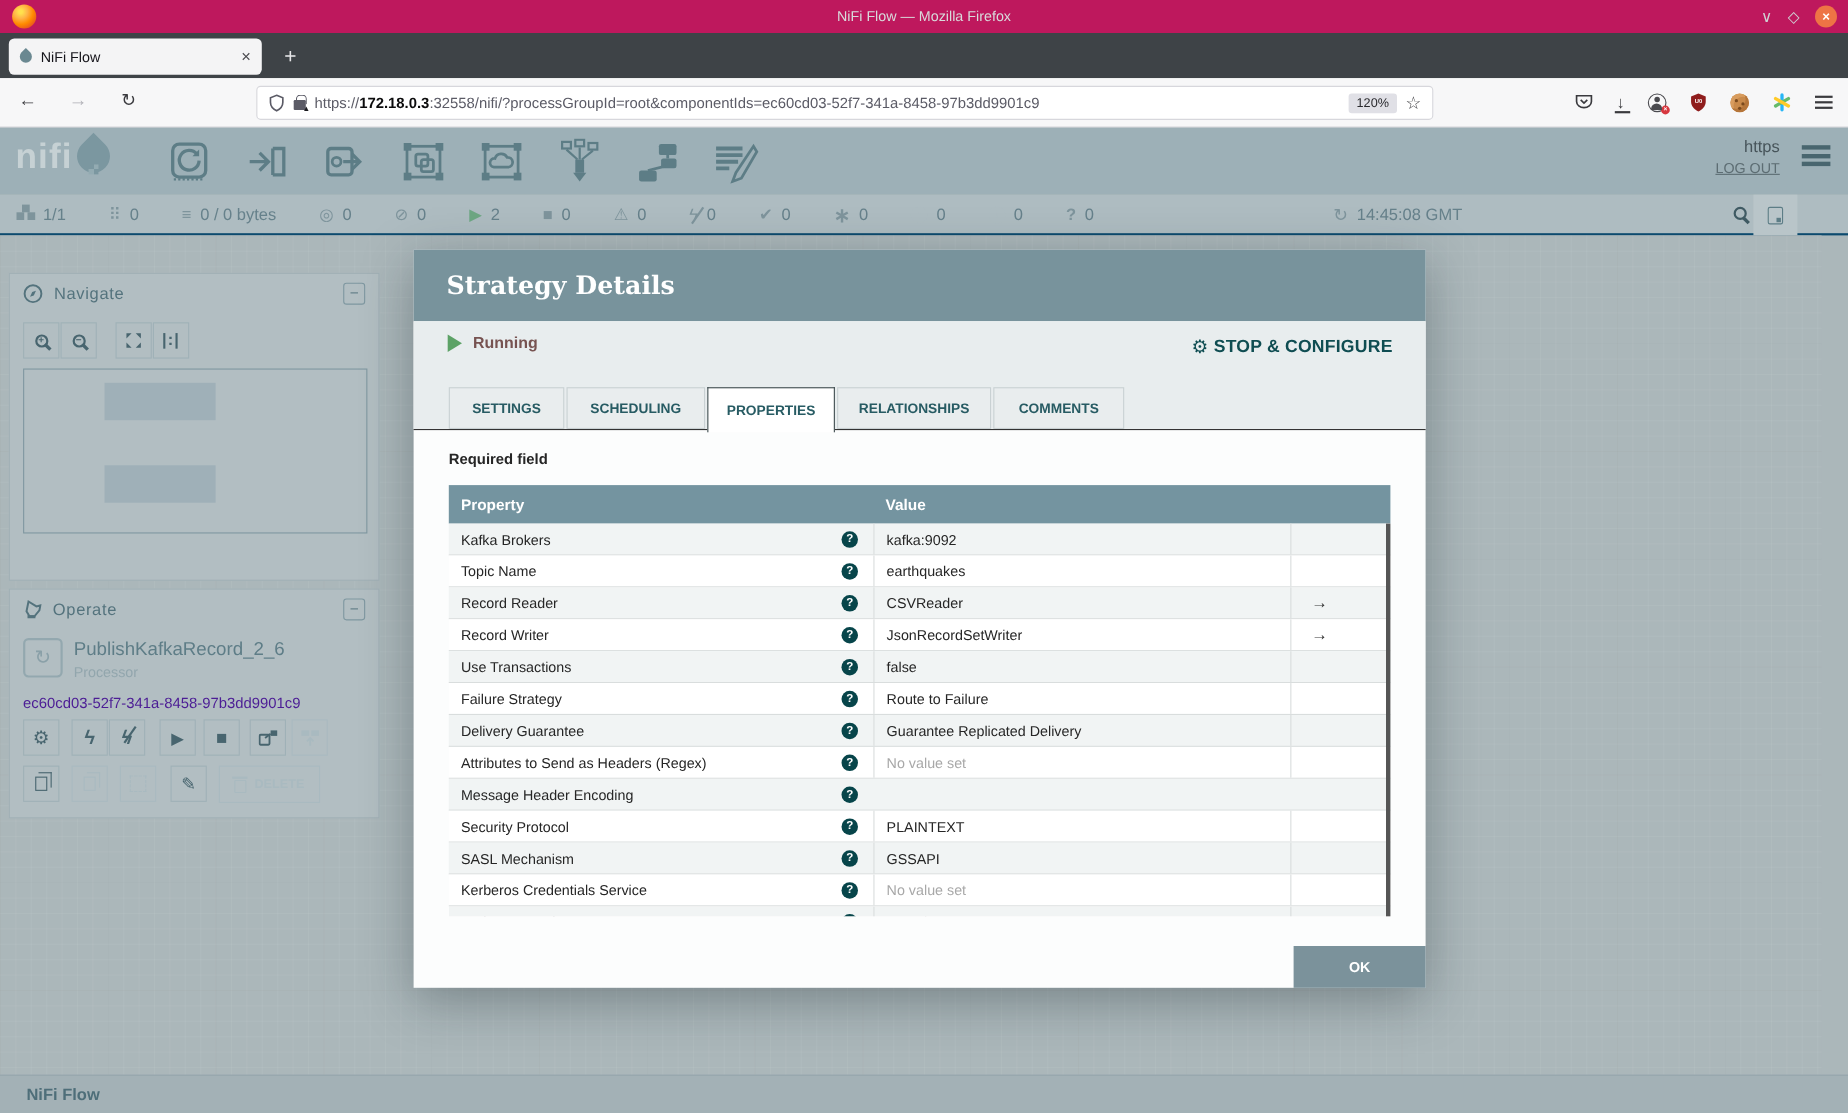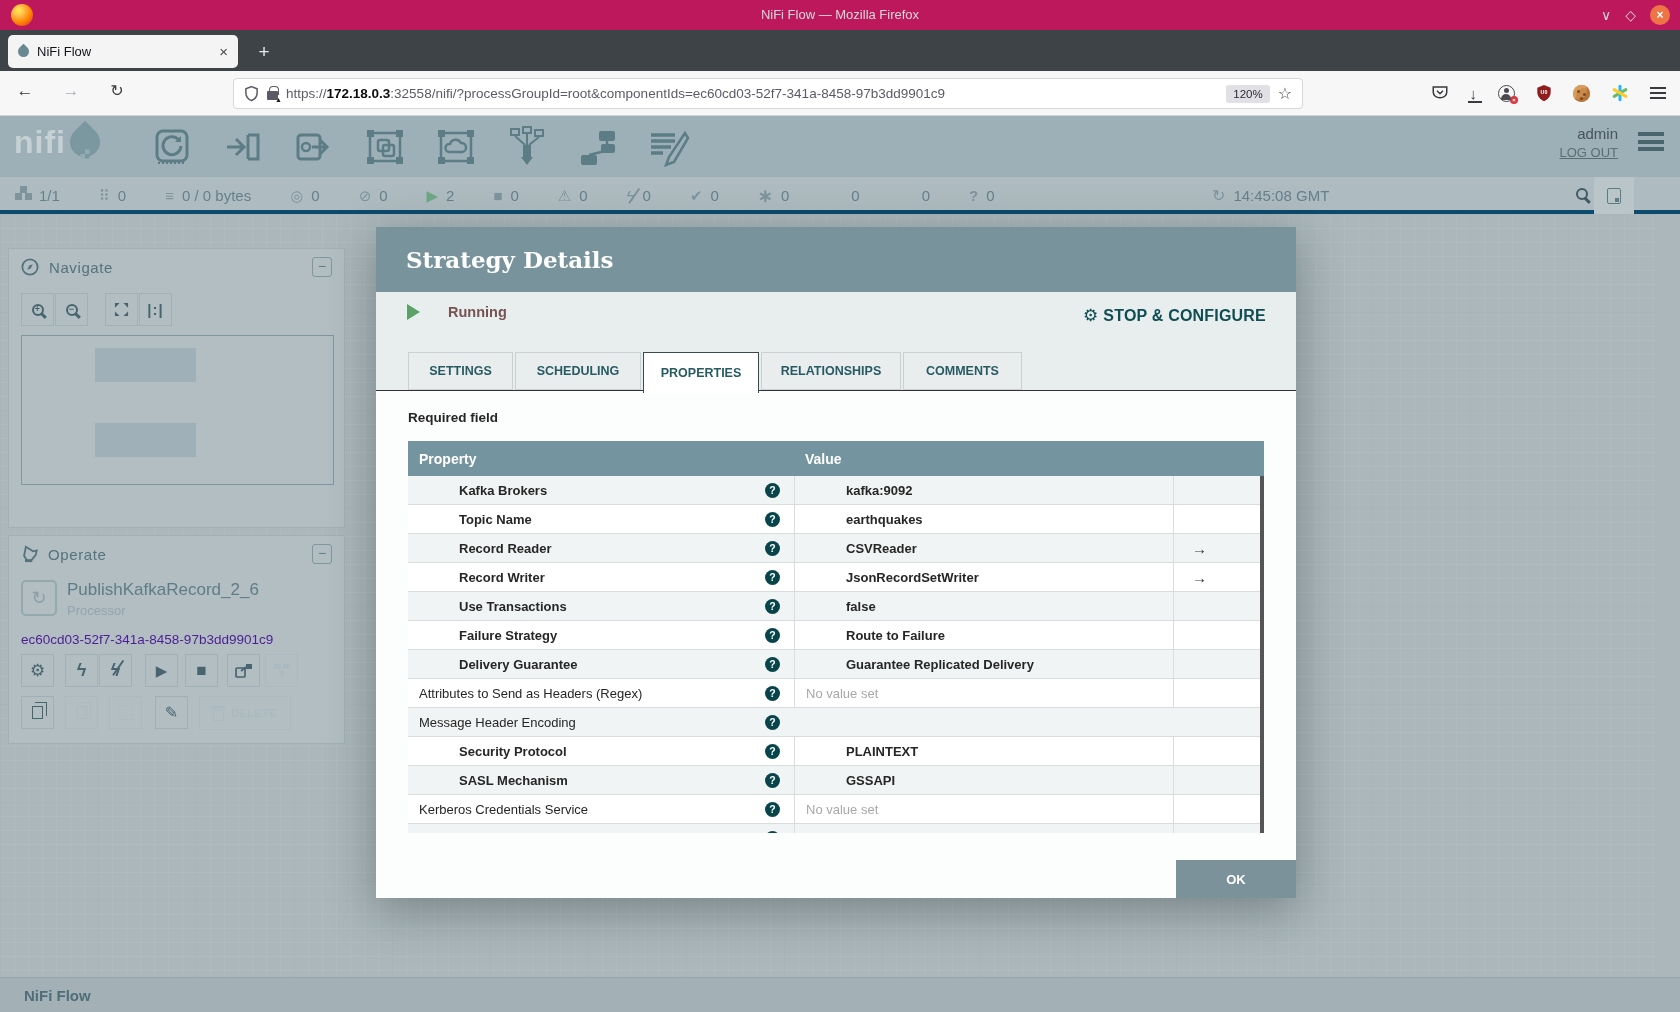--- a/index.html
+++ b/index.html
@@ -61,21 +61,21 @@
   #component-toolbar { position:absolute; left:150px; top:10px; display:flex; gap:27px; align-items:center; }
   .comp-icon { width:44px; height:42px; display:flex; align-items:center; justify-content:center; color:#5d7d86; }
   #nifi-user { position:absolute; right:62px; top:9px; text-align:right; }
   #user-name { font-size:15px; color:#47545a; }
   #logout-link { font-size:13px; color:#5d6d73; text-decoration:underline; margin-top:3px; display:inline-block; }
   #nifi-menu { position:absolute; right:16px; top:16px; width:26px; height:19px;
                border-top:4px solid #49666f; border-bottom:4px solid #49666f; }
   #nifi-menu::after { content:""; position:absolute; left:0; top:3.5px; width:26px; height:4px; background:#49666f; }
 
   
-  #nifi-status { position:absolute; left:0; top:177px; width:1680px; height:37px; background:#aebcc1; border-bottom:4px solid #0c4a6e; }
+  #nifi-status { position:absolute; left:0; top:177px; width:1680px; height:37px; background:#aebcc1; border-bottom:2px solid #0c4a6e; }
   #status-items { position:absolute; left:20px; top:0; height:37px; display:flex; align-items:center; gap:39px; }
   .stat { display:flex; align-items:center; gap:8px; color:#7e949c; font-size:15px; }
   .stat .val { color:#66818b; }
   .stat .glyph { font-size:15px; line-height:1; }
   .cubes { width:7px; height:7px; background:currentColor; box-shadow:-5px 7px 0 currentColor, 5px 7px 0 currentColor; margin:-6px 4px 6px 0; }
   .circ { width:15px; height:15px; border-radius:50%; background:currentColor; color:#aebcc1; font-size:10px; font-weight:bold;
           display:flex; align-items:center; justify-content:center; }
   .circ span { color:#aebcc1; }
   .boltslash { position:relative; }
   .boltslash::after { content:""; position:absolute; left:-2px; top:7px; width:18px; height:1.5px; background:currentColor; transform:rotate(-55deg); }
@@ -129,41 +129,41 @@
   .trash-ic::before { content:""; position:absolute; left:-3px; top:-4px; width:14px; height:2px; background:currentColor; }
   #delete-btn { position:absolute; left:190px; top:160px; width:92px; height:34px; border:1px solid #a9bac0; color:#a9bac0;
                 display:flex; align-items:center; justify-content:center; gap:7px; font-size:11.5px; font-weight:bold; }
 
   
   #dialog { position:absolute; left:376px; top:13px; width:920px; height:671px; background:#fcfdfd;
             box-shadow:0 12px 45px rgba(20,35,40,0.35); }
   #dlg-head { position:absolute; left:0; top:0; width:100%; height:65px; background:#78939c; display:flex; align-items:center; padding:0 30px; }
   #dlg-title { font-family:"DejaVu Serif",serif; font-weight:bold; font-size:23px; color:#fff; }
   #dlg-sub { position:absolute; left:0; top:65px; width:100%; height:98px; background:#e8edee; }
-  #dlg-status { position:absolute; left:31px; top:12px; display:flex; align-items:flex-start; gap:28px; }
+  #dlg-status { position:absolute; left:31px; top:12px; display:flex; align-items:flex-start; gap:10px; }
   #dlg-status .tri { width:0; height:0; border-left:13px solid #5ca266; border-top:8px solid transparent; border-bottom:8px solid transparent; }
   #dlg-status .txt { font-size:14.5px; font-weight:bold; color:#775351; }
   #dlg-action { position:absolute; right:30px; top:13px; display:flex; align-items:center; gap:5px; color:#0f4d52; }
   #dlg-action .gear { font-size:17px; }
   #dlg-action .txt { font-size:16px; font-weight:bold; letter-spacing:0.2px; }
   #tabs { position:absolute; left:32px; top:60px; display:flex; gap:2px; }
   .dtab { height:38px; background:#e9edee; border:1px solid #c9d1d3; display:flex; align-items:center; justify-content:center;
           font-size:12.5px; font-weight:bold; color:#275b63; }
   .dtab.active { background:#fff; border:1px solid #3c4a4d; border-bottom:none; height:41px; position:relative; z-index:2; }
   #tab-line { position:absolute; left:0; top:163px; width:100%; height:1px; background:#333; }
   #required-label { position:absolute; left:32px; top:183px; font-size:13.5px; font-weight:bold; color:#262626; }
   #ptable { position:absolute; left:32px; top:214px; width:856px; }
   #ptable-head { height:35px; background:#7494a0; display:flex; align-items:center; color:#fff; font-size:14px; font-weight:bold; }
   #ptable-head .ph { padding-left:11px; width:386px; }
   #ptable-head .vh { padding-left:11px; }
   .prow { height:29px; display:flex; align-items:center; border-bottom:1px solid #d9dddd; background:#fff; font-size:13px; color:#262626; }
   .prow:nth-child(even) { background:#f1f4f4; }
   .prow .pname { width:386px; padding-left:11px; display:flex; align-items:center; }
   .prow .pname .nm { flex:1; }
-  .prow.req .pname .nm, .prow.req .pval .vv { font-weight:bold;margin-left:40px; }
+  .prow.req .pname .nm, .prow.req .pval .vv { font-weight:normal; }
   .help { width:15px; height:15px; border-radius:50%; background:#07454a; color:#fff; font-size:10.5px; font-weight:bold;
           display:flex; align-items:center; justify-content:center; margin-right:14px; flex:none; }
   .prow .pval { width:380px; align-self:stretch; display:flex; align-items:center; padding-left:11px;
                 border-left:1px solid #d9dddd; border-right:1px solid #d9dddd; }
   .prow .pval.unset .vv { color:#a8a8a8; font-weight:normal; }
   .prow .parrow { flex:1; align-self:stretch; display:flex; align-items:center; padding-left:18px; font-size:15px; color:#333; }
   #partial-row { height:9px; overflow:hidden; }
   #tbl-scroll { position:absolute; right:0; top:35px; width:4px; height:357px; background:#555; }
   #ok-btn { position:absolute; right:0; bottom:0; width:120px; height:38px; background:#7b929b; color:#fff;
             display:flex; align-items:center; justify-content:center; font-size:13px; font-weight:bold; }
@@ -298,21 +298,21 @@
         </svg>
     </span>
     <span class="comp-icon">
       <svg width="44" height="40" viewBox="0 0 44 40">
           <path d="M4 8h24M4 14h24M4 20h20M4 26h12" stroke="#5d7d86" stroke-width="3.5"></path>
           <path d="M38 6L22 30l-3 8 8-3L41 11z" fill="none" stroke="#5d7d86" stroke-width="2.5"></path>
         </svg>
     </span>
   </div>
   <div id="nifi-user">
-    <div id="user-name">admin</div>
+    <div id="user-name">https</div>
     <a id="logout-link">LOG OUT</a>
   </div>
   <div id="nifi-menu"></div>
 </div>
 
 <div id="nifi-status">
   <div id="status-items">
     <span class="stat">
         <span class="cubes"></span>
         <span class="val">1/1</span>

